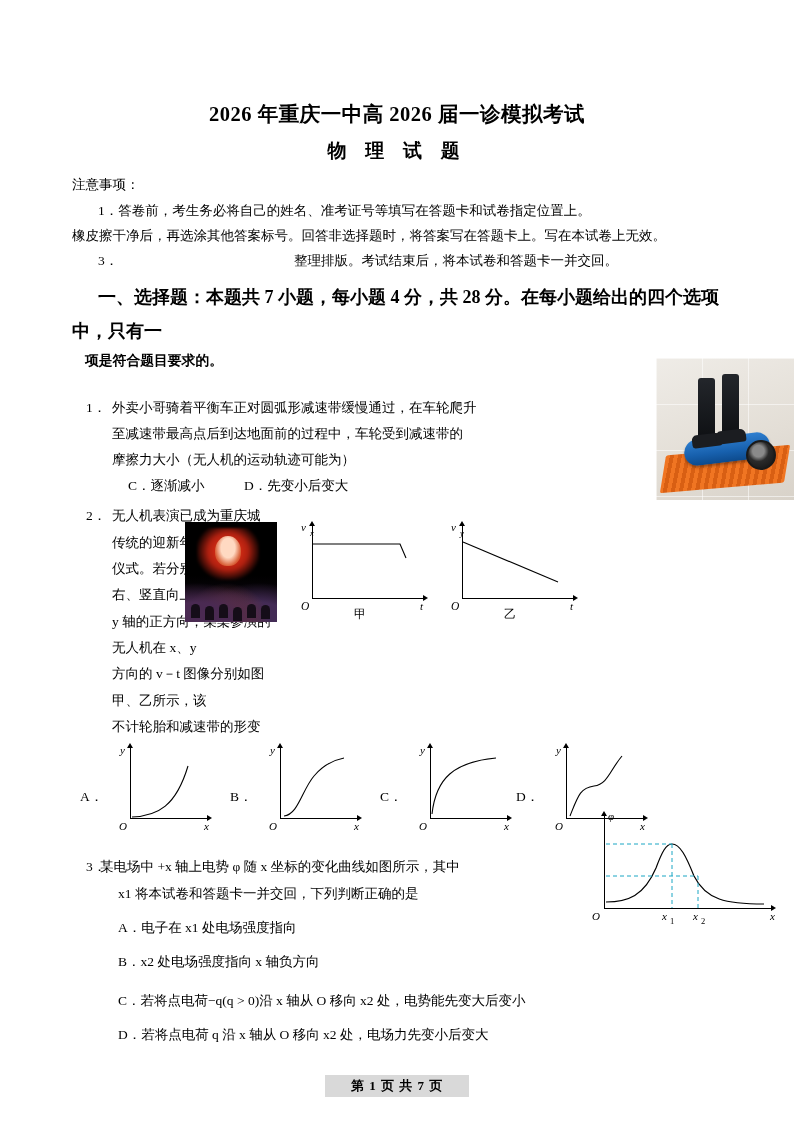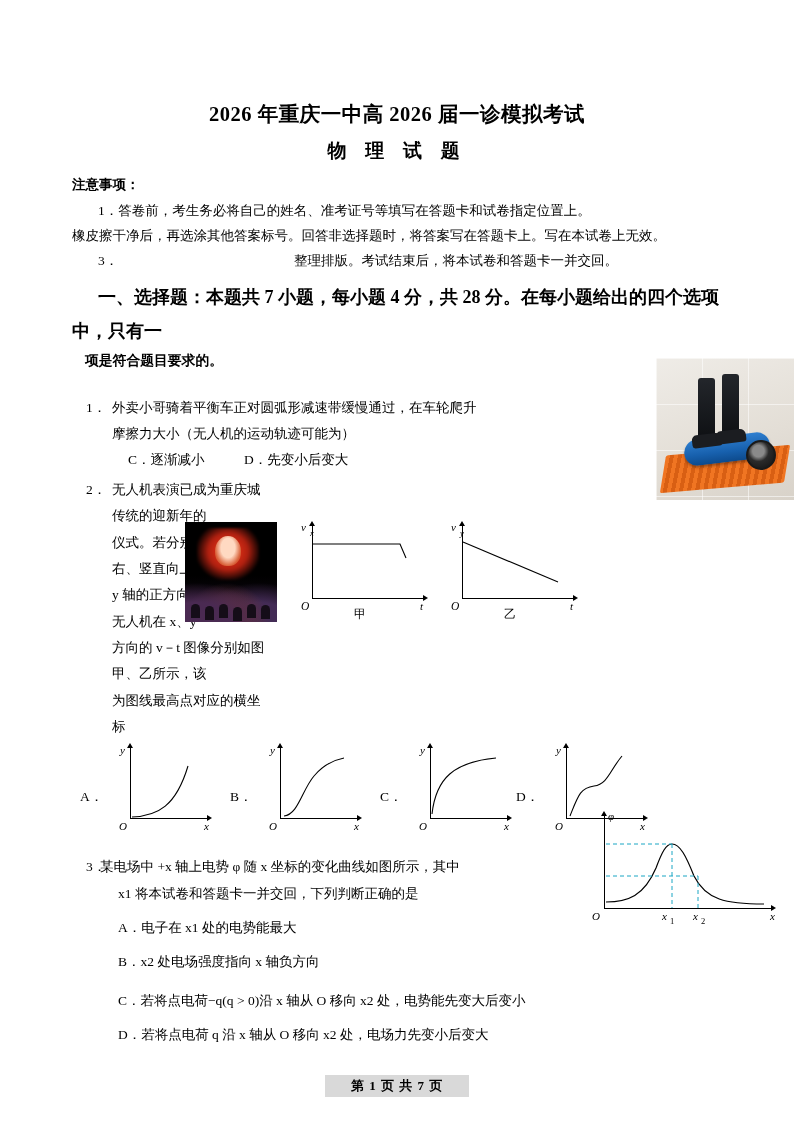--- a/index.html
+++ b/index.html
@@ -38,21 +38,21 @@
   }
   .title-sub {
     text-align: center;
     font-size: 19px;
     font-weight: bold;
     letter-spacing: 7px;
     margin: 0 0 12px 0;
   }
   .notice-head {
     font-size: 13.5px;
-    font-weight: bold;
+    font-weight: normal;
     margin: 4px 0 5px 0;
   }
   .notice-item {
     font-size: 13.5px;
     line-height: 1.85;
     text-indent: 26px;
     margin: 0;
   }
   .notice-item.noindent { text-indent: 0; }
   .notice-3 {
@@ -284,36 +284,37 @@
       <span class="mid">整理排版。考试结束后，将本试卷和答题卡一并交回。</span>
     </div>
 
     <div class="section-head">一、选择题：本题共 7 小题，每小题 4 分，共 28 分。在每小题给出的四个选项中，只有一</div>
     <div class="section-head2">项是符合题目要求的。</div>
 
     <div class="q" style="margin-top:6px;">
       <span class="qnum">1．</span>
       <div class="qbody" style="width:390px;margin-top:20px;">
         <div>外卖小哥骑着平衡车正对圆弧形减速带缓慢通过，在车轮爬升</div>
+        <div>至减速带最高点后到达地面前的过程中，车轮受到减速带的</div>
         <div>摩擦力大小（无人机的运动轨迹可能为）</div>
         <div class="opts-row">
           <span class="opt-c">C．逐渐减小</span>
           <span class="opt-d">D．先变小后变大</span>
         </div>
       </div>
     </div>
 
     <div class="q" style="margin-top:4px;">
       <span class="qnum">2．</span>
       <div class="qbody" style="width:160px;">
         <div>无人机表演已成为重庆城传统的迎新年的</div>
         <div>仪式。若分别以水平向右、竖直向上为 x 轴</div>
         <div>y 轴的正方向，某架参演的无人机在 x、y</div>
         <div>方向的 v－t 图像分别如图甲、乙所示，该</div>
-        <div>为图线最高点对应的横坐标</div>
+        <div>不计轮胎和减速带的形变</div>
       </div>
     </div>
 
     <div class="choice-row" style="margin-top:2px; margin-left:8px;">
 
       <div class="choice" style="left:0;">
         <span class="clab">A．</span>
         <div class="cbox">
           <div class="axis-y" style="left:22px; top:4px; height:70px;"></div>
           <div class="arrow-u" style="left:19px; top:-1px;"></div>
@@ -375,21 +376,21 @@
           </svg>
         </div>
       </div>
     </div>
 
     <div class="q" style="margin-top:8px;">
       <span class="qnum">3．</span>
       <div class="qbody" style="margin-left:28px;">
         <div>某电场中 +x 轴上电势 φ 随 x 坐标的变化曲线如图所示，其中</div>
         <div style="margin-left:18px; width:380px;">x1 将本试卷和答题卡一并交回，下列判断正确的是</div>
-        <div style="margin-left:18px; margin-top:8px; width:380px;">A．电子在 x1 处的电势能最大</div>
+        <div style="margin-left:18px; margin-top:8px; width:380px;">A．电子在 x1 处电场强度指向</div>
         <div style="margin-left:18px; margin-top:8px; width:380px;">B．x2 处电场强度指向 x 轴负方向</div>
         <div style="margin-left:18px; margin-top:12px;">C．若将点电荷−q(q &gt; 0)沿 x 轴从 O 移向 x2 处，电势能先变大后变小</div>
         <div style="margin-left:18px; margin-top:8px;">D．若将点电荷 q 沿 x 轴从 O 移向 x2 处，电场力先变小后变大</div>
       </div>
     </div>
 
   </div>
 
   <div class="fig-balance">
     <div class="bal-floor"></div>

